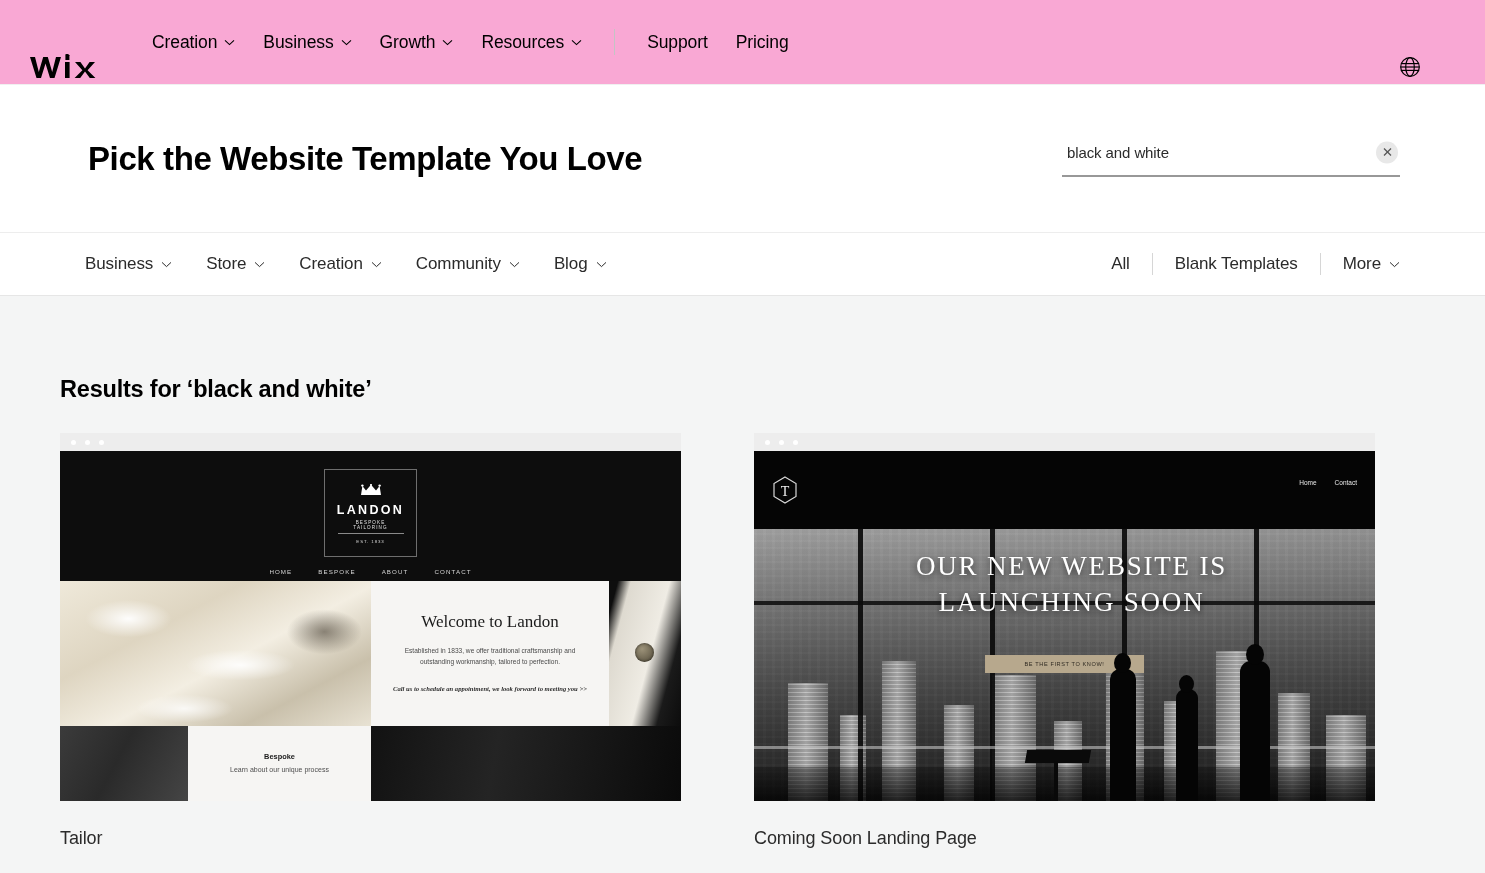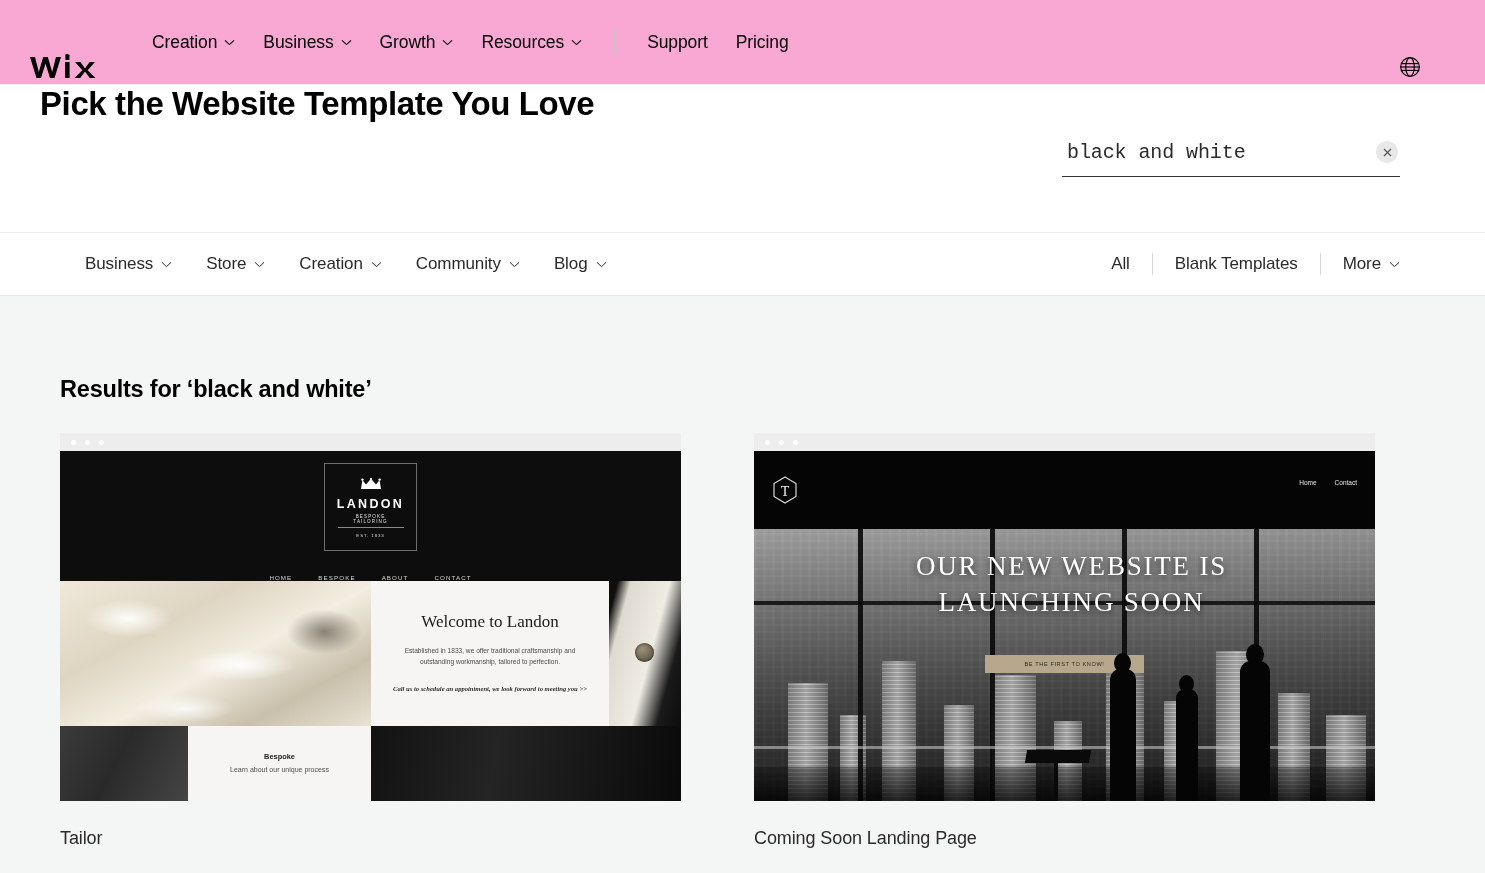--- a/index.html
+++ b/index.html
@@ -67,21 +67,22 @@
     font-family: "Liberation Sans", sans-serif;
     letter-spacing: -0.1px;
   }
 
   
   .title-band {
     background: #fff;
     height: 148px;
     border-top: 1px solid #f0f0f0;
     display: flex;
-    padding: 0 40px;
+    align-items: center;
+    padding: 0 88px;
     position: relative;
   }
   .page-title {
     font-size: 33px;
     font-weight: bold;
     color: #000;
     letter-spacing: -0.4px;
   }
   .search-wrap {
     position: absolute;
@@ -91,24 +92,24 @@
     width: 338px;
   }
   .search-row {
     display: flex; align-items: center;
     border-bottom: 1px solid #333;
     padding-bottom: 12px;
   }
   .search-input {
     flex: 1;
     border: none; outline: none;
-    font-size: 20px;
+    font-size: 15px;
     color: #2b2b2b;
     background: transparent;
-    font-family: Liberation Mono, monospace;
+    font-family: Liberation Sans, sans-serif;
     padding: 0 4px 0 5px;
     letter-spacing: -0.1px;
   }
   .clear-btn {
     width: 22px; height: 22px;
     border-radius: 50%;
     background: #e8e8e8;
     border: none;
     display: flex; align-items: center; justify-content: center;
     cursor: pointer;
@@ -196,21 +197,21 @@
     color: #2b2b2b;
     margin-top: 27px;
     letter-spacing: -0.1px;
   }
 
   
   .landon-head {
     height: 130px;
     background: #0d0d0d;
     display: flex; flex-direction: column;
-    align-items: center; justify-content: space-between;
+    align-items: center; justify-content: center;
     padding-top: 12px;
     position: relative;
   }
   .landon-logo {
     width: 93px; height: 88px;
     border: 1px solid #6e6e6e;
     display: flex; flex-direction: column;
     align-items: center; justify-content: center;
     color: #fff;
   }

